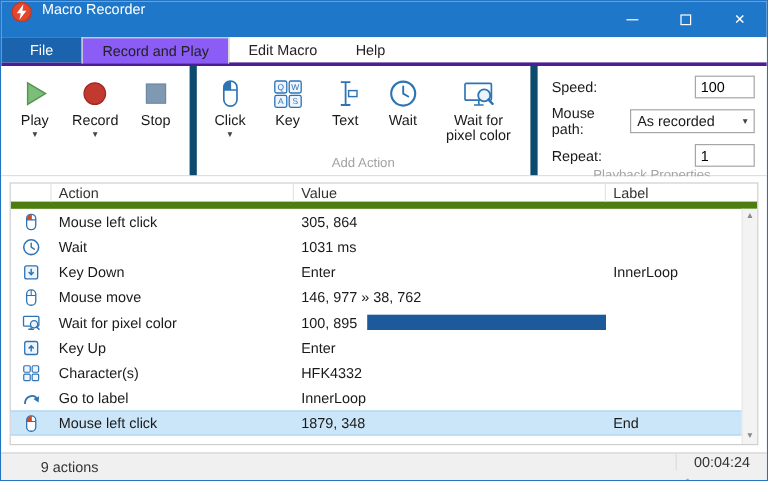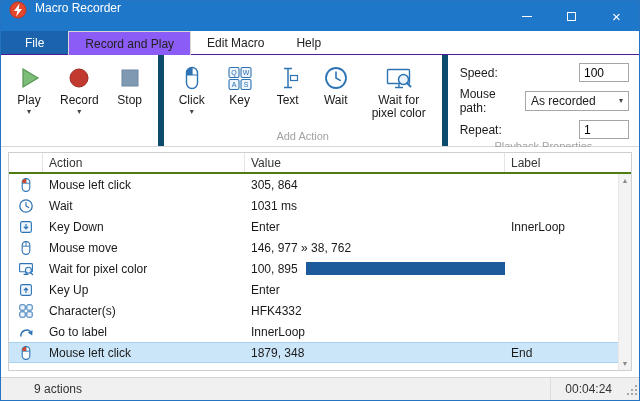--- a/index.html
+++ b/index.html
@@ -20,21 +20,21 @@
   .app-icon { margin:0 8px; display:flex; align-items:center; }
   .title-text { font-size:12px; }
   .win-controls { margin-left:auto; display:flex; height:100%; }
   .win-btn { width:45px; display:flex; align-items:center; justify-content:center; }
   .glyph-min { width:10px; height:1px; background:#fff; }
   .glyph-max { width:9px; height:9px; border:1px solid #fff; }
   .glyph-close { font-size:15px; line-height:1; color:#fff; }
 
   
   .tabrow { height:24px; flex:0 0 auto; display:flex; background:#fff;
-            border-bottom:1px solid #4c1d95; }
+            border-bottom:3px solid #4c1d95; }
   .tab { padding:0 16px; display:flex; align-items:center; color:#222; }
   .tab-file { background:#1b63ac; color:#fff; padding:0 24px; }
   .tab-active { border:1px solid #d8d8d8; border-bottom:0; margin-bottom:-1px;
                 background:#8b5cf6; position:relative; z-index:2; }
 
   
   .ribbon { height:92px; flex:0 0 auto; display:flex; background:#fff;
             border-bottom:1px solid #d8d8d8; }
   .rgroup { display:flex; flex-direction:column; border-right:6px solid #0c4a6e; }
   .rgroup:last-child { border-right:none; flex:1; }
@@ -53,21 +53,21 @@
                 padding:0 4px; text-align:left; background:#fff; justify-self:end; }
   .prop-select { width:104px; height:20px; border:1px solid #a6a6a6; background:#fff;
                  display:flex; align-items:center; justify-content:space-between;
                  padding:0 5px; justify-self:end; }
 
   
   .content { flex:1; padding:5px 7px 6px; display:flex; background:#fff; }
   .table { flex:1; border:1px solid #cfcfcf; display:flex; flex-direction:column;
            overflow:hidden; background:#fff; }
   .thead { display:grid; grid-template-columns:34px 202px 260px 1fr; height:21px;
-           flex:0 0 auto; border-bottom:2px solid #4d7c0f; color:#333; }
+           flex:0 0 auto; border-bottom:6px solid #4d7c0f; color:#333; }
   .th { padding-left:6px; display:flex; align-items:center; border-right:1px solid #e4e4e4; }
   .th:last-child { border-right:none; }
   .tbody { flex:1; position:relative; }
   .trow { display:grid; grid-template-columns:34px 202px 260px 1fr; height:21px;
           align-items:center; }
   .trow.selected { background:#cbe6f9;
                    box-shadow: inset 0 1px 0 #a8d2ef, inset 0 -1px 0 #a8d2ef; }
   .cell { padding-left:6px; overflow:hidden; white-space:nowrap; }
   .icon-cell { display:flex; justify-content:center; align-items:center; padding:0; height:100%; }
   .ricon { width:16px; height:16px; display:block; }
@@ -77,21 +77,21 @@
   .scrollbar { position:absolute; top:0; right:0; bottom:0; width:13px;
                background:#f3f3f3; border-left:1px solid #e8e8e8;
                display:flex; flex-direction:column; justify-content:space-between;
                align-items:center; }
   .scroll-arrow { font-size:7px; color:#8a8a8a; padding:3px 0; }
 
   
   .statusbar { height:23px; flex:0 0 auto; background:#f0f0f0;
                border-top:1px solid #d4d4d4; display:flex; align-items:center; color:#333;padding-left:24px; }
   .status-left { padding-left:9px; }
-  .status-right { margin-left:auto; display:flex; align-items:stretch; height:100%; }
+  .status-right { margin-left:auto; display:flex; align-items:stretch; height:100%;flex-direction:column; }
   .status-time { padding:0 14px; border-left:1px solid #dcdcdc; display:flex; align-items:center; }
   .grip { width:13px; height:100%; position:relative; }
   .grip::before { content:""; position:absolute; left:1px; top:15px; width:2px; height:2px;
                   background:#a7a7a7;
                   box-shadow: 4px 0 0 #a7a7a7, 8px 0 0 #a7a7a7,
                               4px -4px 0 #a7a7a7, 8px -4px 0 #a7a7a7,
                               8px -8px 0 #a7a7a7; }
 </style>
 </head>
 <body>

